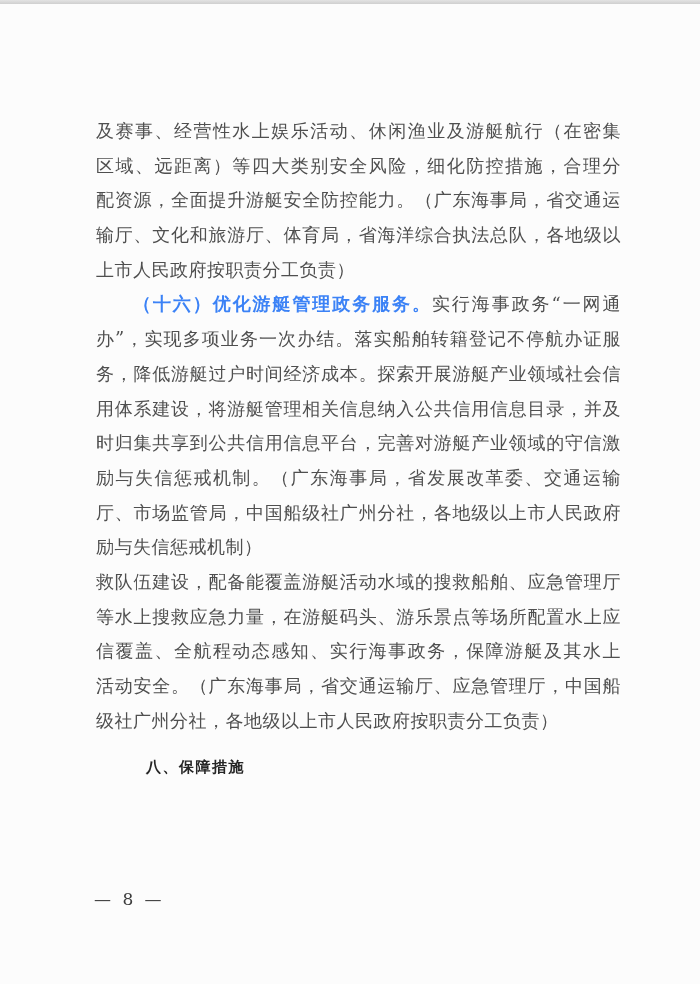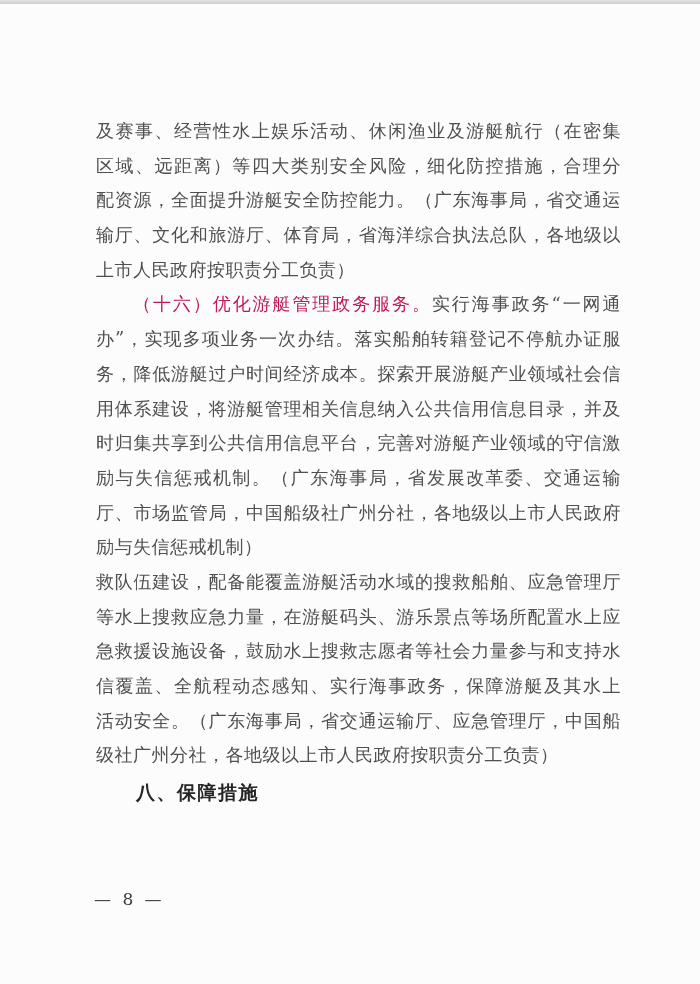--- a/index.html
+++ b/index.html
@@ -40,31 +40,31 @@
   }
   .j {
     white-space: normal;
     text-align: justify;
     text-align-last: justify;
   }
   .indent {
     padding-left: 37px;
   }
   .b {
-    font-weight: 400;
-    color: #be185d;
+    font-weight: 700;
+    color: #3b82f6;
   }
   .heading {
-    margin: 2px;
+    margin: 12px;
     padding-left: 38px;
     height: 34.7px;
     line-height: 34.7px;
     font-family: "DejaVu Sans", "Liberation Sans", sans-serif;
     font-weight: 700;
-    font-size: 19px;
+    font-size: 15px;
     letter-spacing: 1.5px;
     color: #262626;
   }
   .pageno {
     position: absolute;
     left: 94px;
     top: 884px;
     height: 30px;
     line-height: 30px;
     font-size: 17px;
@@ -98,21 +98,20 @@
       <div class="line j">用体系建设，将游艇管理相关信息纳入公共信用信息目录，并及</div>
       <div class="line j">时归集共享到公共信用信息平台，完善对游艇产业领域的守信激</div>
       <div class="line j">励与失信惩戒机制。（广东海事局，省发展改革委、交通运输</div>
       <div class="line j">厅、市场监管局，中国船级社广州分社，各地级以上市人民政府</div>
       <div class="line">励与失信惩戒机制）</div>
     </section>
 
     <section>
       <div class="line j">救队伍建设，配备能覆盖游艇活动水域的搜救船舶、应急管理厅</div>
       <div class="line j">等水上搜救应急力量，在游艇码头、游乐景点等场所配置水上应</div>
-      <div class="line j">急救援设施设备，鼓励水上搜救志愿者等社会力量参与和支持水</div>
       <div class="line j">信覆盖、全航程动态感知、实行海事政务，保障游艇及其水上</div>
       <div class="line j">活动安全。（广东海事局，省交通运输厅、应急管理厅，中国船</div>
       <div class="line">级社广州分社，各地级以上市人民政府按职责分工负责）</div>
     </section>
 
     <h2 class="heading">八、保障措施</h2>
   </main>
 
   <div class="pageno">— 8 —</div>
 </div>

